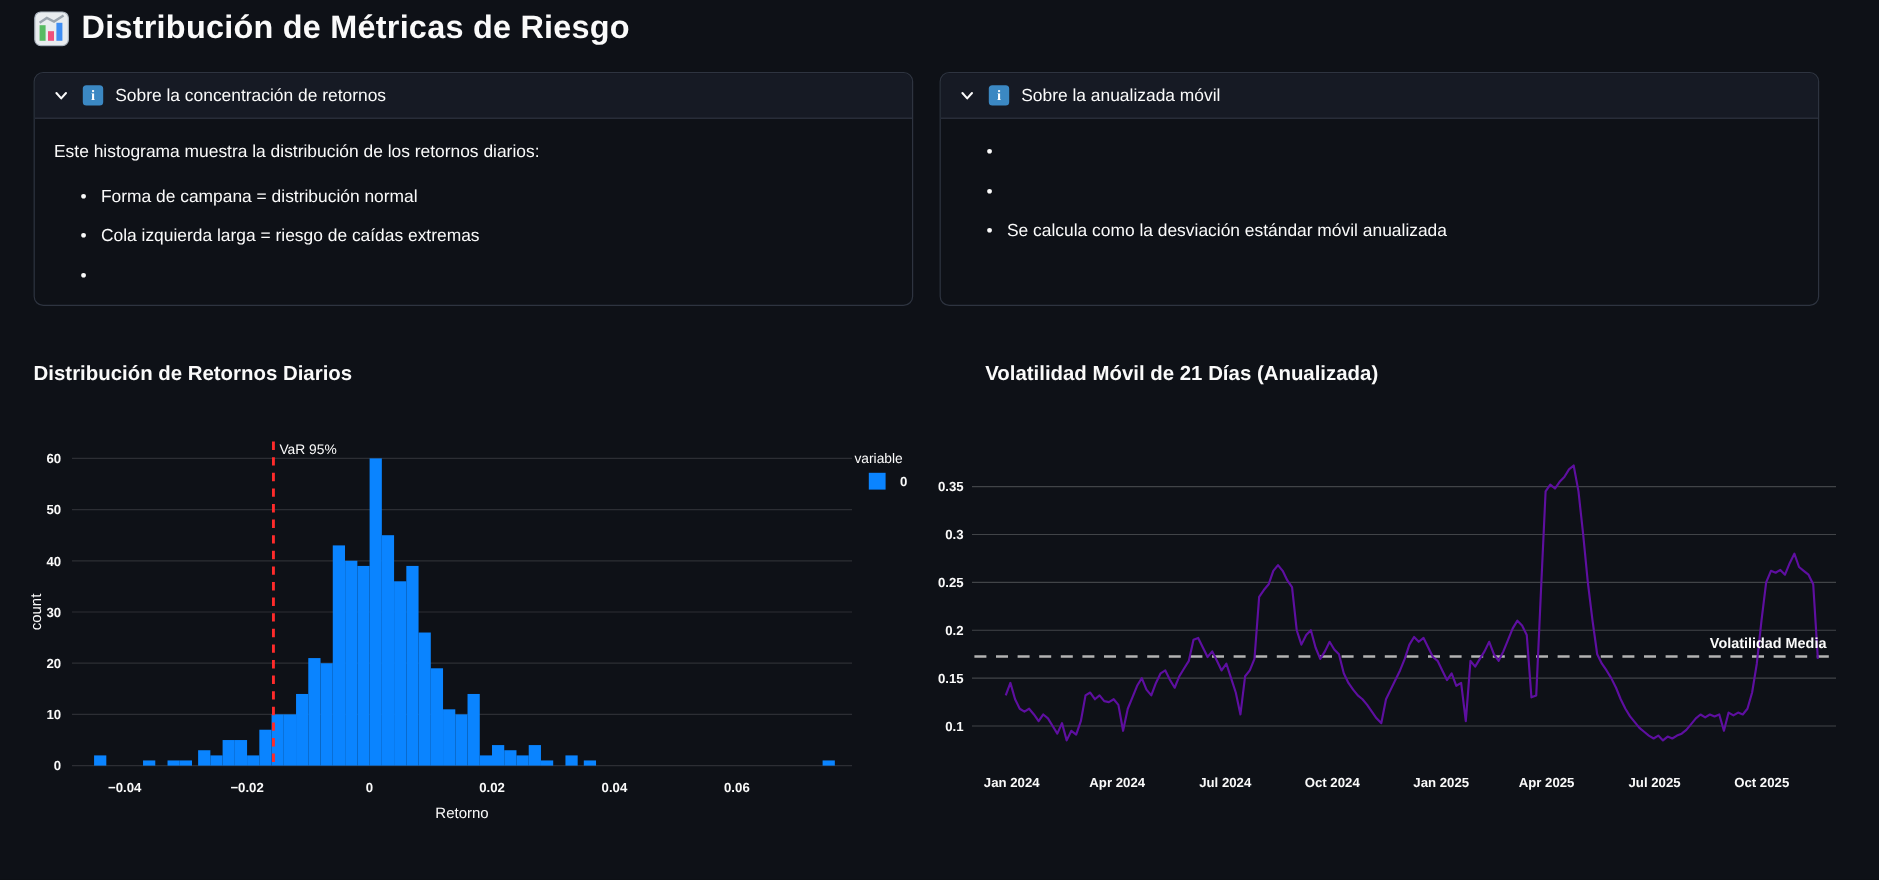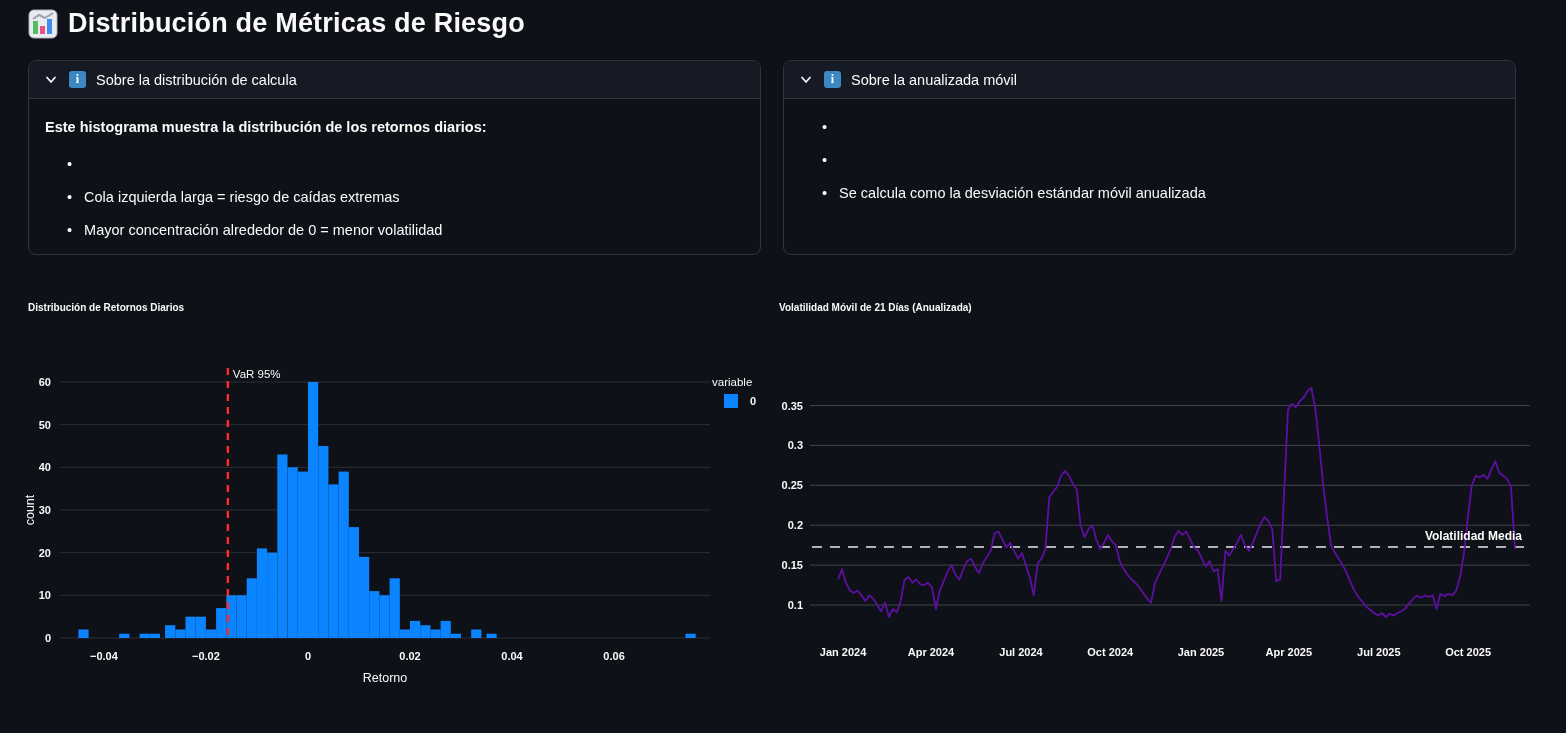--- a/index.html
+++ b/index.html
@@ -11,26 +11,26 @@
   
   .expander{position:absolute;width:733px;height:195px;border:1px solid #2e3440;border-radius:8px;
             background:#0e1117;box-sizing:border-box;overflow:hidden;}
   .exp-header{height:37px;display:flex;align-items:center;gap:10px;padding:0 14px;
               background:#161a24;border-bottom:1px solid #2e3440;cursor:pointer;}
   .exp-title{font-size:14.5px;color:#fafafa;}
   .info-icon{display:inline-flex;align-items:center;justify-content:center;width:17px;height:17px;
              background:#3b88c3;border-radius:3px;color:#fff;font-weight:700;font-size:12px;
              font-family:"Liberation Serif",serif;}
   .exp-body{padding:18px 16px 0 16px;font-size:14.5px;line-height:1.45;color:#fafafa;}
-  .exp-body p{margin:0 0 16px 0;font-weight:bold;}
+  .exp-body p{margin:0 0 16px 0;}
   .exp-body ul{list-style:none;margin:0;padding:0 0 0 22px;}
   .exp-body li{margin:0 0 12px 0;display:flex;gap:12px;}
   .exp-body li .dot{color:#fafafa;}
   
-  .chart-title{position:absolute;top:302px;font-size:10px;font-weight:700;color:#fafafa;}
+  .chart-title{position:absolute;top:302px;font-size:17px;font-weight:700;color:#fafafa;}
   
   svg text{font-family:"Liberation Sans",sans-serif;}
   .tick{font-size:11px;font-weight:600;fill:#fafafa;}
   .axis-title{font-size:12.5px;font-weight:400;fill:#fafafa;}
   .annot{font-size:11.5px;font-weight:400;fill:#fafafa;}
   .legend-title{font-size:11.5px;font-weight:400;fill:#fafafa;}
   .mean-label{font-size:12px;font-weight:700;fill:#fafafa;}
   .chart-svg{position:absolute;top:358px;}
 </style>
 </head>
@@ -48,35 +48,35 @@
     </svg>
     <h1>Distribución de Métricas de Riesgo</h1>
   </div>
 
   <div class="expander" style="left:28px;top:60px;">
     <div class="exp-header">
       <svg width="16" height="14" viewBox="0 0 16 14">
         <path d="M4 4.5 L8 9 L12 4.5" fill="none" stroke="#fafafa" stroke-width="1.7" stroke-linecap="round" stroke-linejoin="round"></path>
       </svg>
       <span class="info-icon">i</span>
-      <span class="exp-title">Sobre la distribución de calcula</span>
+      <span class="exp-title">Sobre la concentración de retornos</span>
     </div>
     <div class="exp-body">
       <p>Este histograma muestra la distribución de los retornos diarios:</p>
       <ul>
         <li>
             <span class="dot">•</span>
+            <span>Forma de campana = distribución normal</span>
           </li>
         <li>
             <span class="dot">•</span>
             <span>Cola izquierda larga = riesgo de caídas extremas</span>
           </li>
         <li>
             <span class="dot">•</span>
-            <span>Mayor concentración alrededor de 0 = menor volatilidad</span>
           </li>
       </ul>
     </div>
   </div>
 
   <div class="expander" style="left:783px;top:60px;">
     <div class="exp-header">
       <svg width="16" height="14" viewBox="0 0 16 14">
         <path d="M4 4.5 L8 9 L12 4.5" fill="none" stroke="#fafafa" stroke-width="1.7" stroke-linecap="round" stroke-linejoin="round"></path>
       </svg>
@@ -93,21 +93,21 @@
           </li>
         <li>
             <span class="dot">•</span>
             <span>Se calcula como la desviación estándar móvil anualizada</span>
           </li>
       </ul>
     </div>
   </div>
 
   <div class="chart-title" style="left:28px;">Distribución de Retornos Diarios</div>
-  <div class="chart-title" style="left:779px;text-align:right;">Volatilidad Móvil de 21 Días (Anualizada)</div>
+  <div class="chart-title" style="left:821px;text-align:right;">Volatilidad Móvil de 21 Días (Anualizada)</div>
 
   <svg id="histo-svg" class="chart-svg" style="left:20px;" width="745" height="332">
       <line x1="40" x2="690" y1="280" y2="280" stroke="rgba(250,250,250,0.13)" stroke-width="1"></line>
       <text x="31" y="284" text-anchor="end" class="tick">0</text>
       <line x1="40" x2="690" y1="237.33333333333334" y2="237.33333333333334" stroke="rgba(250,250,250,0.13)" stroke-width="1"></line>
       <text x="31" y="241.33333333333334" text-anchor="end" class="tick">10</text>
       <line x1="40" x2="690" y1="194.66666666666669" y2="194.66666666666669" stroke="rgba(250,250,250,0.13)" stroke-width="1"></line>
       <text x="31" y="198.66666666666669" text-anchor="end" class="tick">20</text>
       <line x1="40" x2="690" y1="152" y2="152" stroke="rgba(250,250,250,0.13)" stroke-width="1"></line>
       <text x="31" y="156" text-anchor="end" class="tick">30</text>

